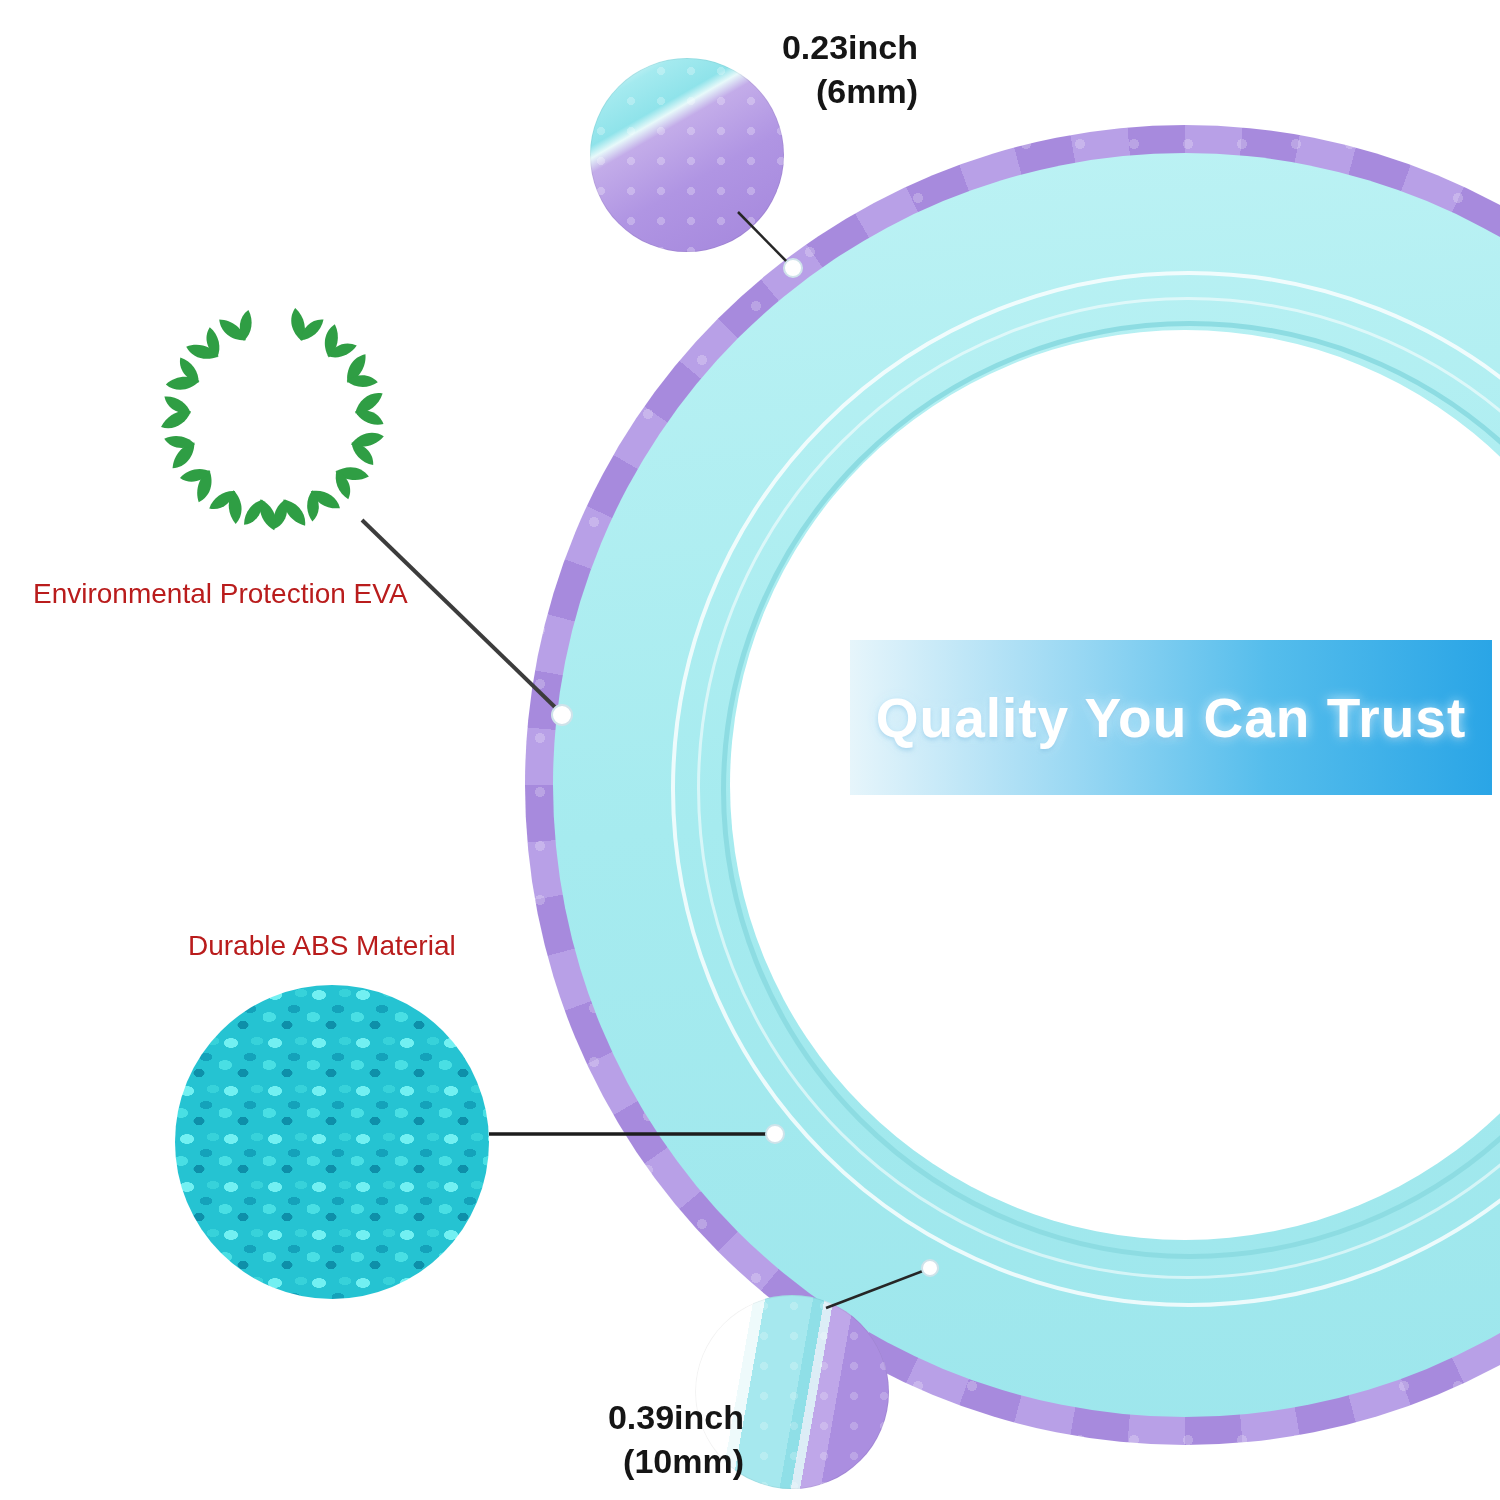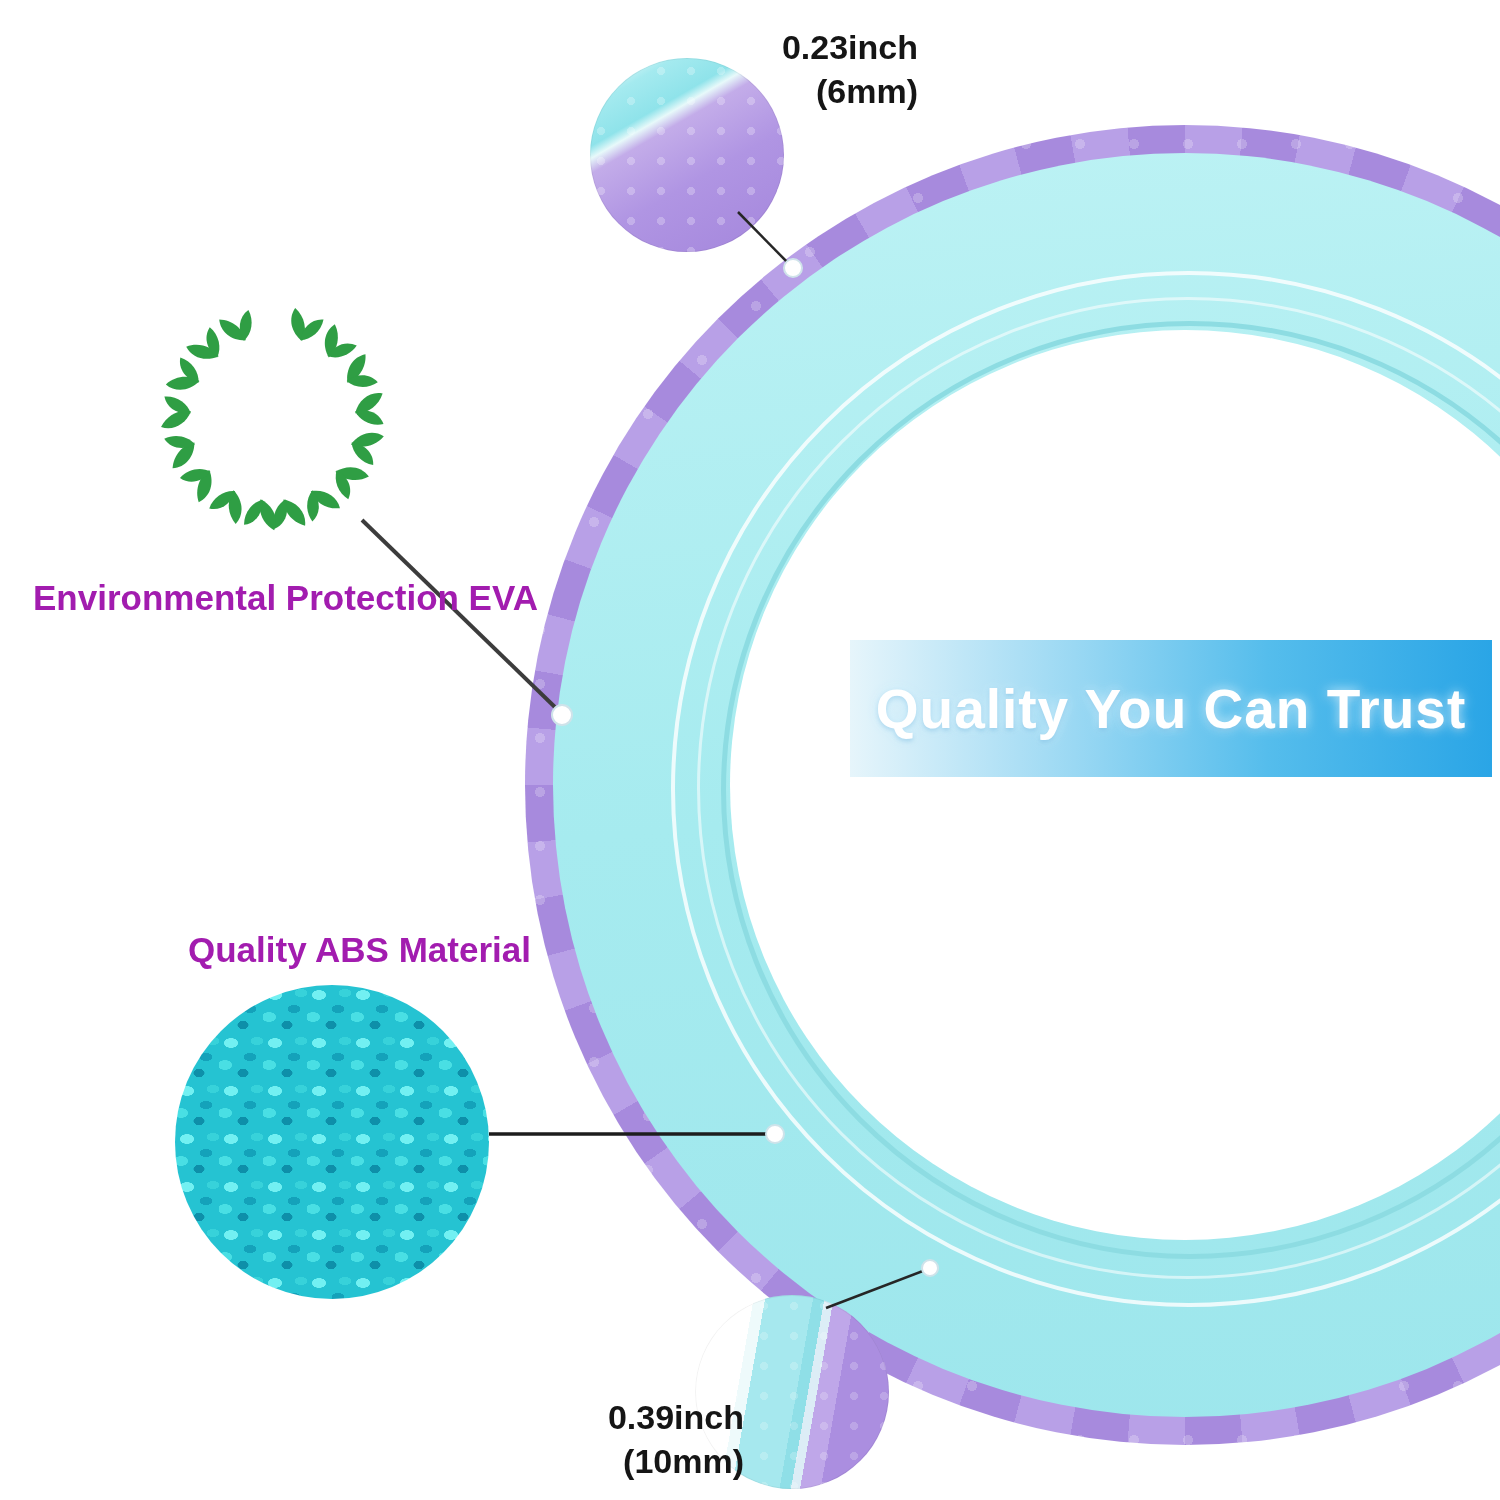--- a/index.html
+++ b/index.html
@@ -19,21 +19,21 @@
     background:linear-gradient(175deg,#bcf2f4 0%,#a6ebef 50%,#9de6ec 100%);}
   .groove-outer{left:671px;top:271px;width:1028px;height:1028px;border:4px solid rgba(255,255,255,.8);
     border-radius:50%;z-index:1;}
   .groove-inner{left:697px;top:297px;width:976px;height:976px;border:3px solid rgba(255,255,255,.55);
     border-radius:50%;z-index:1;}
   .ring-inner-edge{left:721px;top:321px;width:928px;height:928px;border:5px solid #8ddce2;
     border-radius:50%;z-index:1;}
   .wheel-hole{left:730px;top:330px;width:910px;height:910px;border-radius:50%;background:#fff;z-index:1;}
 
   
-  #banner{left:850px;top:640px;width:642px;height:137px;z-index:2;
+  #banner{left:850px;top:640px;width:642px;height:155px;z-index:2;
     display:flex;align-items:center;justify-content:center;
     background:linear-gradient(90deg,#e6f5fb 0%,#9ad8f3 35%,#55bdec 65%,#2aa5e6 100%);}
   #banner span{font-size:55px;font-weight:bold;color:#ffffff;letter-spacing:1px;
     text-shadow:0 0 12px rgba(205,238,252,.95),0 2px 4px rgba(80,160,210,.45);}
 
   
   .zoom-circle{width:194px;height:194px;border-radius:50%;z-index:3;
     box-shadow:inset 0 0 0 1px rgba(0,0,0,.05);}
   #zoom-top{left:590px;top:58px;
     background-image:
@@ -60,21 +60,21 @@
   
   #wreath-circle{left:150px;top:295px;width:246px;height:246px;z-index:3;}
 
   
   #overlay{left:0;top:0;width:1500px;height:1500px;z-index:4;pointer-events:none;}
 
   
   .meas{font-size:34px;font-weight:600;color:#151515;text-align:right;line-height:1.28;z-index:5;}
   #label-top{left:722px;top:26px;width:196px;}
   #label-bottom{left:568px;top:1396px;width:176px;}
-  .feature-label{font-size:35px;font-weight:700;color:#a21caf;white-space:nowrap;z-index:5;}
+  .feature-label{font-size:28px;font-weight:400;color:#b91c1c;white-space:nowrap;z-index:5;}
   #label-eva{left:33px;top:578px;}
   #label-abs{left:188px;top:930px;}
 </style>
 </head>
 <body>
 
 <div id="stage">
 
   <div class="abs wheel-pad"></div>
   <div class="abs wheel-ring"></div>
@@ -165,20 +165,20 @@
     <circle cx="930" cy="1268" r="8" fill="#ffffff" stroke="#cfe3ea" stroke-width="2"></circle>
   </svg>
 
   <div class="abs meas" id="label-top">
     <div>0.23inch</div>
     <div>(6mm)</div>
   </div>
 
   <div class="abs feature-label" id="label-eva">Environmental Protection EVA</div>
 
-  <div class="abs feature-label" id="label-abs">Quality ABS Material</div>
+  <div class="abs feature-label" id="label-abs">Durable ABS Material</div>
 
   <div class="abs meas" id="label-bottom">
     <div>0.39inch</div>
     <div>(10mm)</div>
   </div>
 
 </div>
 
 </body></html>

